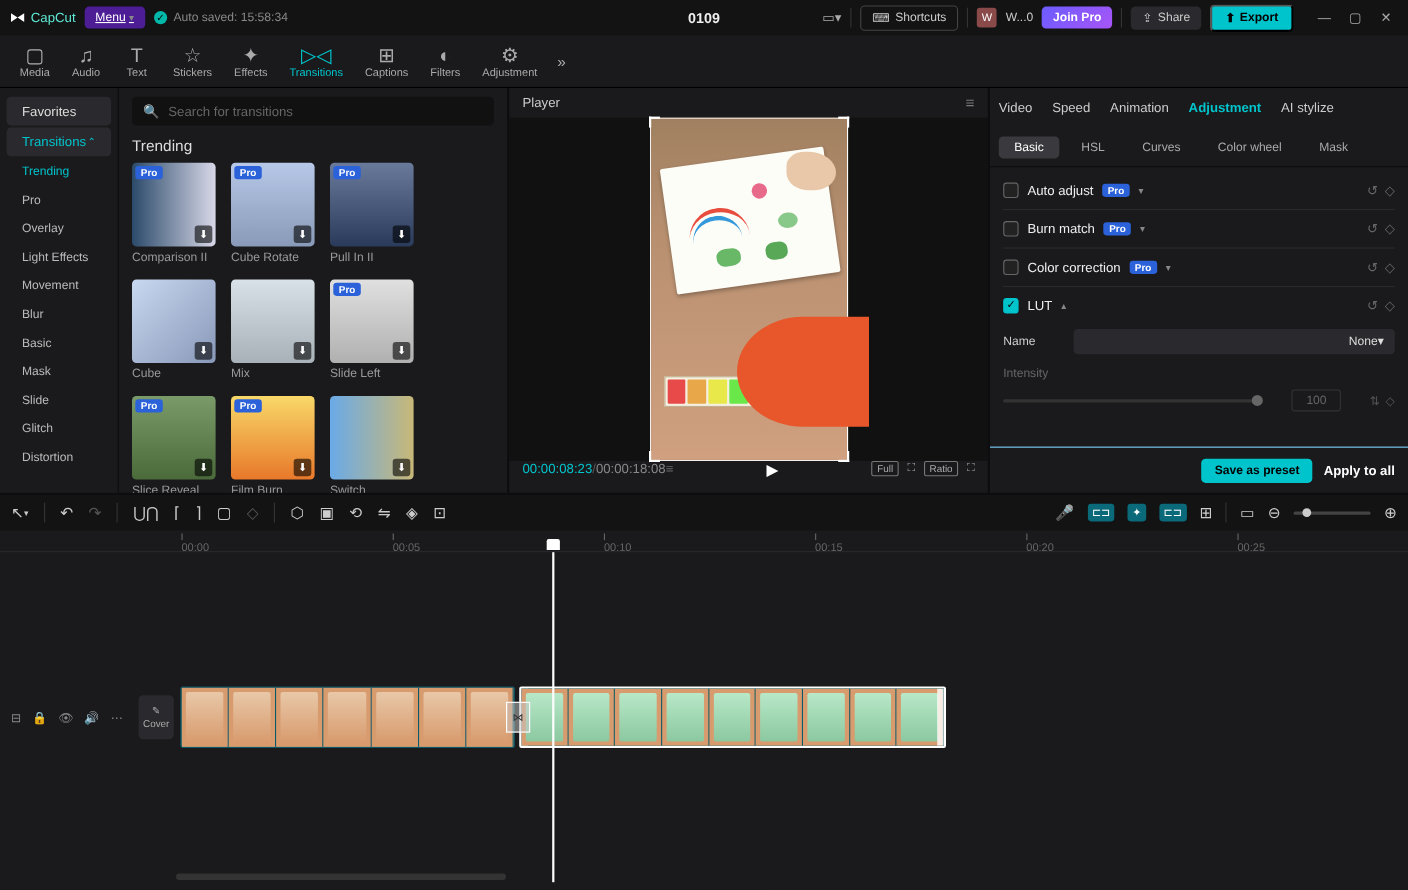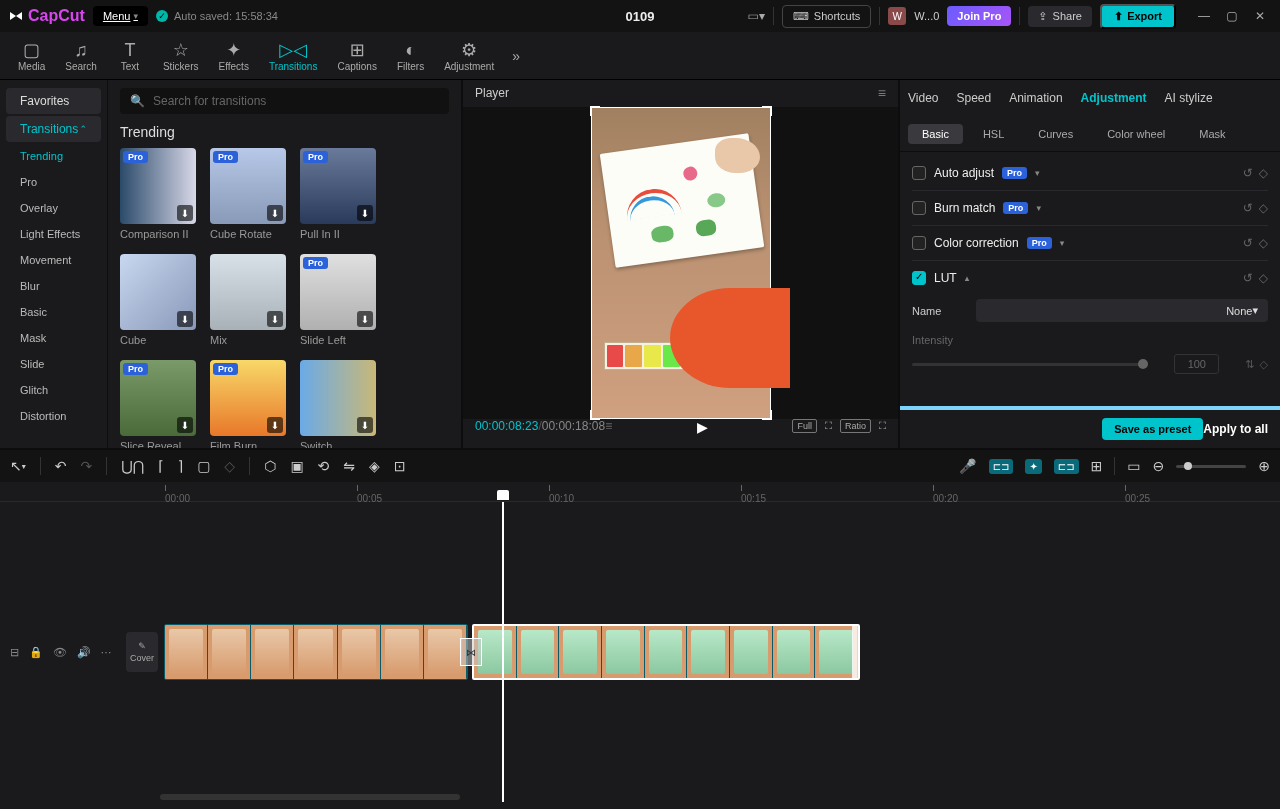--- a/index.html
+++ b/index.html
@@ -1,22 +1,22 @@
 <!DOCTYPE html>
 <html><head>
 <meta charset="utf-8">
 <style>
   * { box-sizing: border-box; margin: 0; padding: 0; }
   body { font-family: -apple-system, "Segoe UI", Arial, sans-serif; background: #0d0d0f; color: #ddd; font-size: 12px; overflow: hidden; width: 1280px; height: 809px; }
   
   
   .titlebar { height: 32px; background: #131314; display: flex; align-items: center; padding: 0 8px; gap: 8px; }
-  .logo { display: flex; align-items: center; gap: 4px; font-weight: bold; font-size: 16px; color: #d946ef; }
+  .logo { display: flex; align-items: center; gap: 4px; font-weight: normal; font-size: 12px; color: #5eead4; }
   .logo svg { width: 16px; height: 16px; }
-  .menu-btn { background: #000000; color: #fff; padding: 4px 10px; border-radius: 4px; font-size: 11px; display: flex; align-items: center; gap: 3px; cursor: pointer; text-decoration: underline; }
+  .menu-btn { background: #4c1d95; color: #fff; padding: 4px 10px; border-radius: 4px; font-size: 11px; display: flex; align-items: center; gap: 3px; cursor: pointer; text-decoration: underline; }
   .autosaved { color: #888; font-size: 11px; display: flex; align-items: center; gap: 6px; }
   .autosaved .dot { width: 12px; height: 12px; background: #00b8a9; border-radius: 50%; display: flex; align-items: center; justify-content: center; color: #000; font-size: 9px; }
   .proj-title { position: absolute; left: 50%; transform: translateX(-50%); color: #eee; font-size: 13px; font-weight: 600; }
   .title-right { margin-left: auto; display: flex; align-items: center; gap: 8px; }
   .tb-btn { background: #2a2a2e; color: #ccc; padding: 4px 10px; border-radius: 4px; font-size: 11px; display: flex; align-items: center; gap: 5px; cursor: pointer; border: none; }
   .tb-btn.shortcuts { border: 1px solid #444; background: transparent; }
   .wbadge { width: 18px; height: 18px; background: #8a4a4a; border-radius: 3px; display: flex; align-items: center; justify-content: center; font-size: 10px; color: #fff; }
   .join-pro { background: linear-gradient(135deg,#6b5cff,#a855f7); color: #fff; padding: 4px 10px; border-radius: 4px; font-size: 11px; font-weight: 600; }
   .export-btn { background: #00c4cc; color: #000; padding: 4px 12px; border-radius: 4px; font-size: 11px; font-weight: 600; display: flex; align-items: center; gap: 4px; }
   .win-controls { display: flex; gap: 4px; margin-left: 8px; }
@@ -100,21 +100,21 @@
   .chev-d { font-size: 9px; color: #888; }
   .dropdown { background: #2a2a2e; border-radius: 4px; padding: 5px 10px; flex: 1; display: flex; justify-content: flex-end; align-items: center; color: #ddd; font-size: 11px; }
   .slider-row { display: flex; align-items: center; gap: 26px; padding: 6px 0 10px; }
   .slider { flex: 1; height: 3px; background: #333; border-radius: 2px; position: relative; }
   .slider .knob { position: absolute; right: 0; top: -4px; width: 10px; height: 10px; background: #666; border-radius: 50%; }
   .num-box { background: #1a1a1c; color: #666; padding: 3px 8px; border-radius: 3px; font-size: 11px; width: 45px; text-align: center; border: 1px solid #333; }
   .small-icons { color: #555; display: flex; gap: 5px; font-size: 11px; }
   .hint { color: #777; font-size: 10px; }
   .toggle { width: 30px; height: 16px; background: #444; border-radius: 8px; position: relative; margin-left: auto; }
   .toggle .kn { width: 12px; height: 12px; background: #ccc; border-radius: 50%; position: absolute; left: 2px; top: 2px; }
-  .insp-footer { height: 42px; display: flex; align-items: center; justify-content: flex-end; padding: 0 12px; border-top: 4px solid #7dd3fc; }
+  .insp-footer { height: 42px; display: flex; align-items: center; justify-content: flex-end; gap: 10px; padding: 0 12px; border-top: 1px solid #7dd3fc; }
   .btn-preset { background: #00c4cc; color: #000; padding: 5px 12px; border-radius: 4px; font-size: 11px; font-weight: 600; cursor: pointer; }
   .btn-apply { color: #fff; font-size: 12px; font-weight: 600; cursor: pointer; }
   
   
   .tl-toolbar { height: 34px; background: #131314; display: flex; align-items: center; padding: 0 10px; gap: 14px; border-top: 2px solid #0d0d0f; }
   .tl-icon { color: #ccc; font-size: 14px; cursor: pointer; display: flex; align-items: center; }
   .tl-icon.dim { color: #555; }
   .tl-sep { width: 1px; height: 18px; background: #333; }
   .tl-right { margin-left: auto; display: flex; align-items: center; gap: 12px; }
   .pill-blue { background: #0a6a7a; border-radius: 3px; padding: 2px 4px; color: #fff; font-size: 10px; }
@@ -191,21 +191,21 @@
 </div>
 
 <div class="tool-tabs">
   <div id="tool-tabs-container" style="display:flex;align-items:center;">
       <div class="tool-item">
         <div class="ti-icon">▢</div>
         <div>Media</div>
       </div>
       <div class="tool-item">
         <div class="ti-icon">♫</div>
-        <div>Search</div>
+        <div>Audio</div>
       </div>
       <div class="tool-item">
         <div class="ti-icon">T</div>
         <div>Text</div>
       </div>
       <div class="tool-item">
         <div class="ti-icon">☆</div>
         <div>Stickers</div>
       </div>
       <div class="tool-item">

